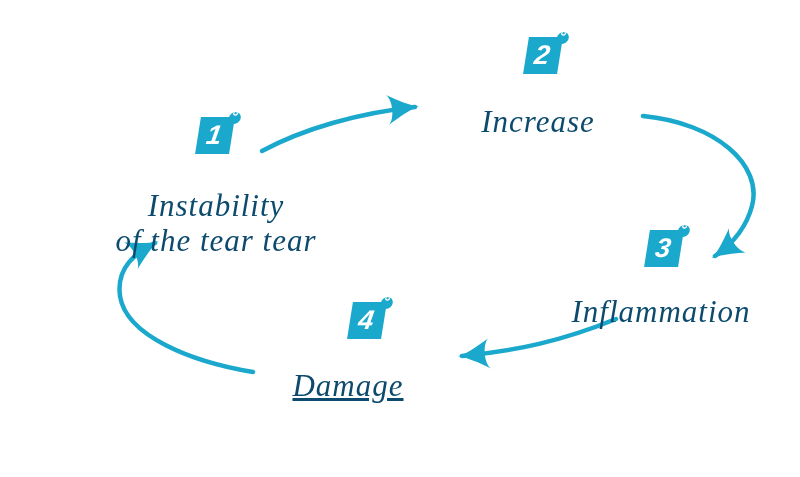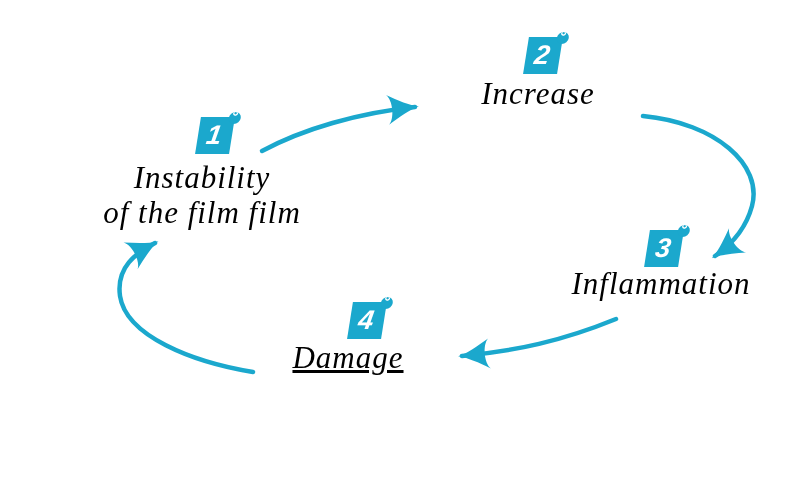--- a/index.html
+++ b/index.html
@@ -56,34 +56,35 @@
     font-size: 15px;
     line-height: 11px;
     text-align: center;
     overflow: hidden;
   }
   .label {
     position: absolute;
     width: 320px;
     z-index: 2;
     text-align: center;
-    color: #000000;
+    color: #0c4a6e;
     font-family: "Liberation Serif", serif;
     font-style: italic;
     font-size: 31px;
     line-height: 35px;
     letter-spacing: 1px;
     white-space: nowrap;
+    margin-top: 28px;
   }
   
   .badge-1 { left: 198px; top: 117px; }
   .badge-2 { left: 526px; top: 37px;  }
   .badge-3 { left: 647px; top: 230px; }
   .badge-4 { left: 350px; top: 302px; }
-  .label-1 { left: 42px;  top: 160px; }
+  .label-1 { left: 56px;  top: 160px; }
   .label-2 { left: 378px; top: 76px;  }
   .label-3 { left: 501px; top: 266px; }
   .label-4 { left: 188px; top: 340px; text-decoration: underline; }
 </style>
 </head>
 <body>
 
 <div class="stage">
 
   <svg class="arrow-layer" viewBox="0 0 800 477" xmlns="http://www.w3.org/2000/svg">
@@ -97,21 +98,21 @@
     <path d="M616,319 C562,341 516,351 462,356" fill="none" stroke="#1BA8CD" stroke-width="4.5" stroke-linecap="round" marker-end="url(#swoosh)"></path>
     <path d="M253,372 C192,362 126,336 120,296 C116,267 136,253 155,243" fill="none" stroke="#1BA8CD" stroke-width="4.5" stroke-linecap="round" marker-end="url(#swoosh)"></path>
   </svg>
 
   <div class="badge badge-1">
     <span class="num">1</span>
     <span class="deg">°</span>
   </div>
   <div class="label label-1">
     <div>Instability</div>
-    <div>of the film film</div>
+    <div>of the tear tear</div>
   </div>
 
   <div class="badge badge-2">
     <span class="num">2</span>
     <span class="deg">°</span>
   </div>
   <div class="label label-2">
     <div>Increase</div>
   </div>
 

